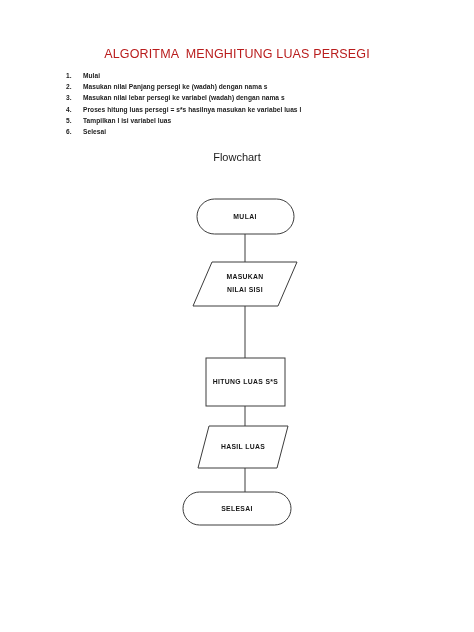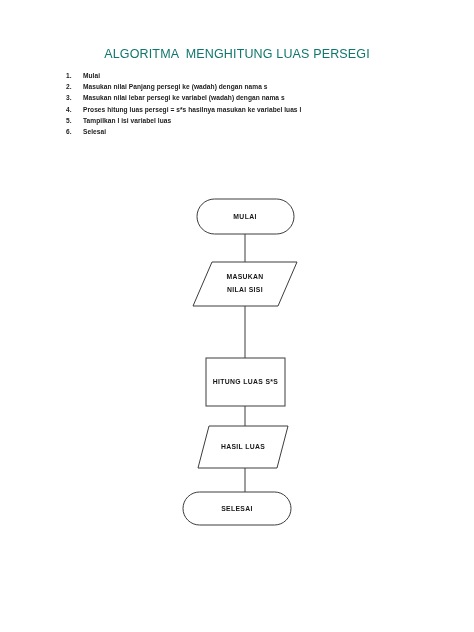--- a/index.html
+++ b/index.html
@@ -27,21 +27,21 @@
   .doc-title {
     position: absolute;
     left: 0;
     top: 47px;
     width: 474px;
     text-align: center;
     font-size: 12.5px;
     font-weight: 400;
     letter-spacing: 0.15px;
     white-space: pre;
-    color: #0f766e;
+    color: #b91c1c;
   }
 
   
   .algo-list {
     position: absolute;
     left: 66px;
     top: 70px;
     width: 340px;
   }
   .algo-item {
@@ -144,20 +144,21 @@
       <span class="algo-text">Tampilkan l isi variabel luas</span>
     </div>
 
     <div class="algo-item">
       <span class="algo-num">6.</span>
       <span class="algo-text">Selesai</span>
     </div>
 
   </div>
 
+  <div class="flow-heading">Flowchart</div>
 
   <div class="flowchart">
     <svg viewBox="0 0 474 632" xmlns="http://www.w3.org/2000/svg">
 
       <line class="connector" x1="245" y1="234" x2="245" y2="262"></line>
 
       <line class="connector" x1="245" y1="306" x2="245" y2="358"></line>
 
       <line class="connector" x1="245" y1="406" x2="245" y2="426"></line>
 

